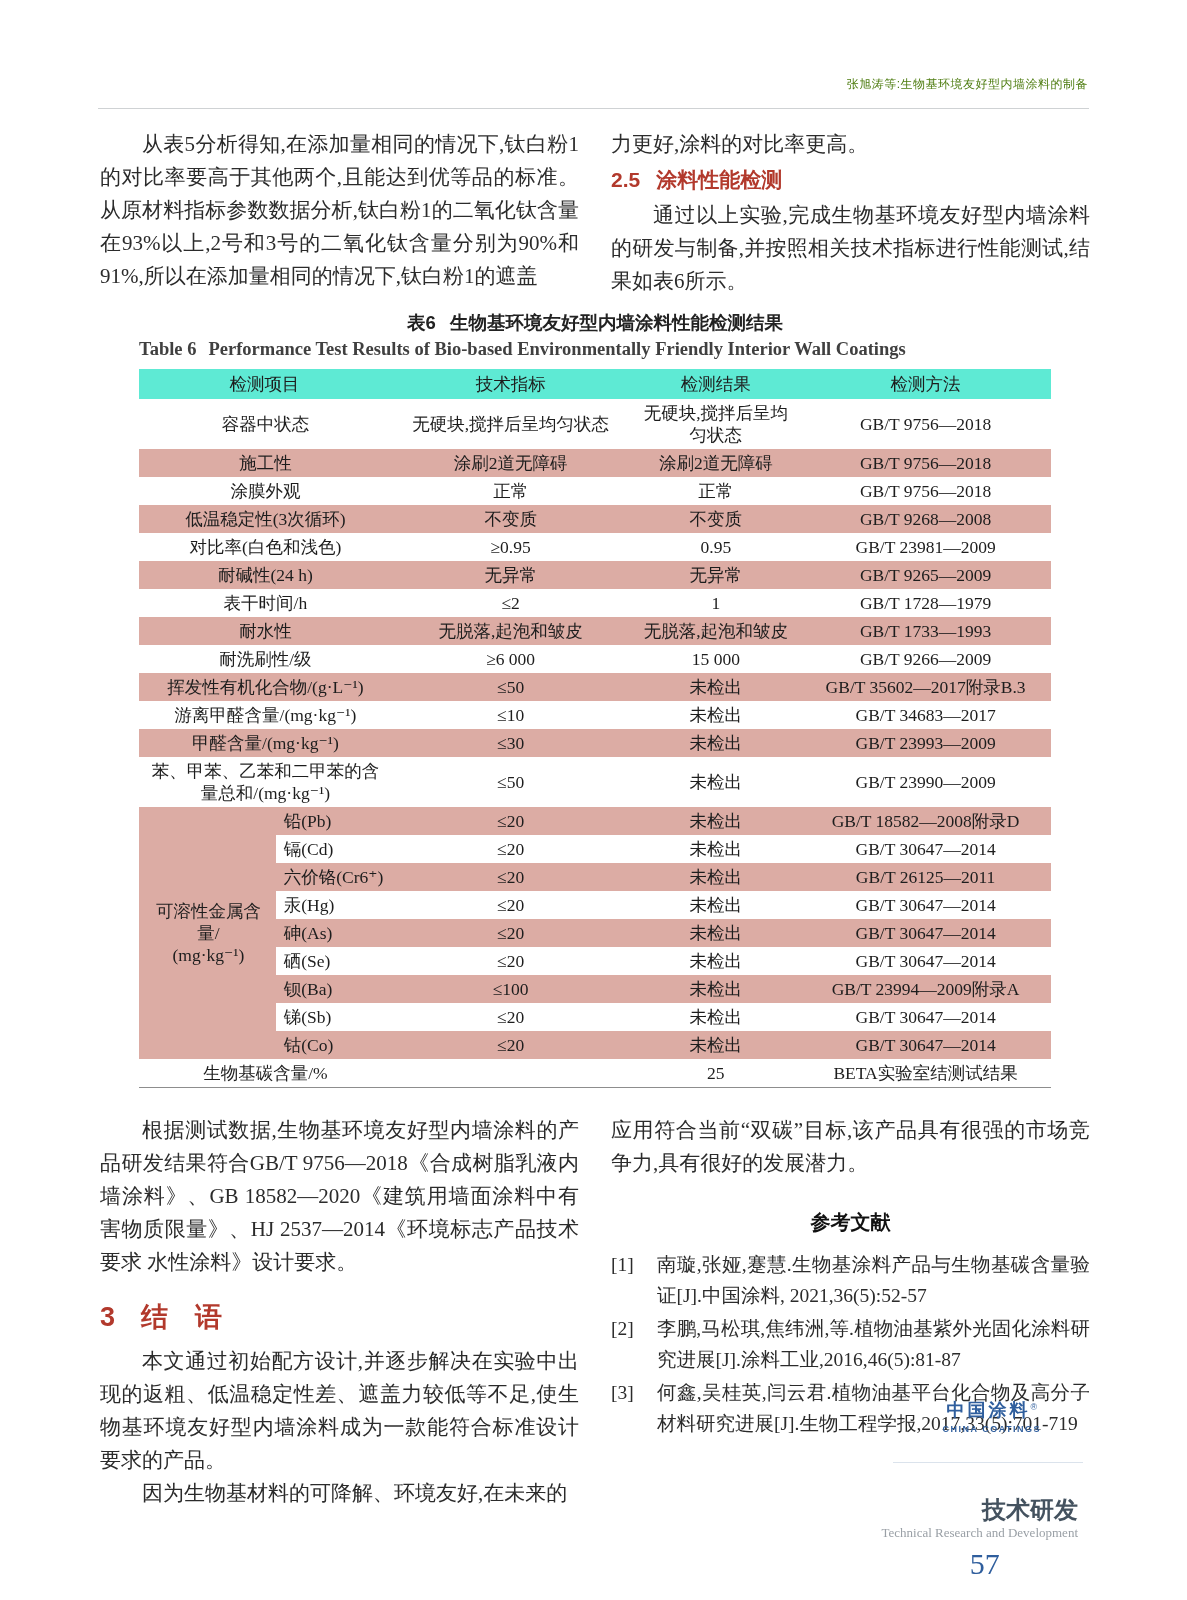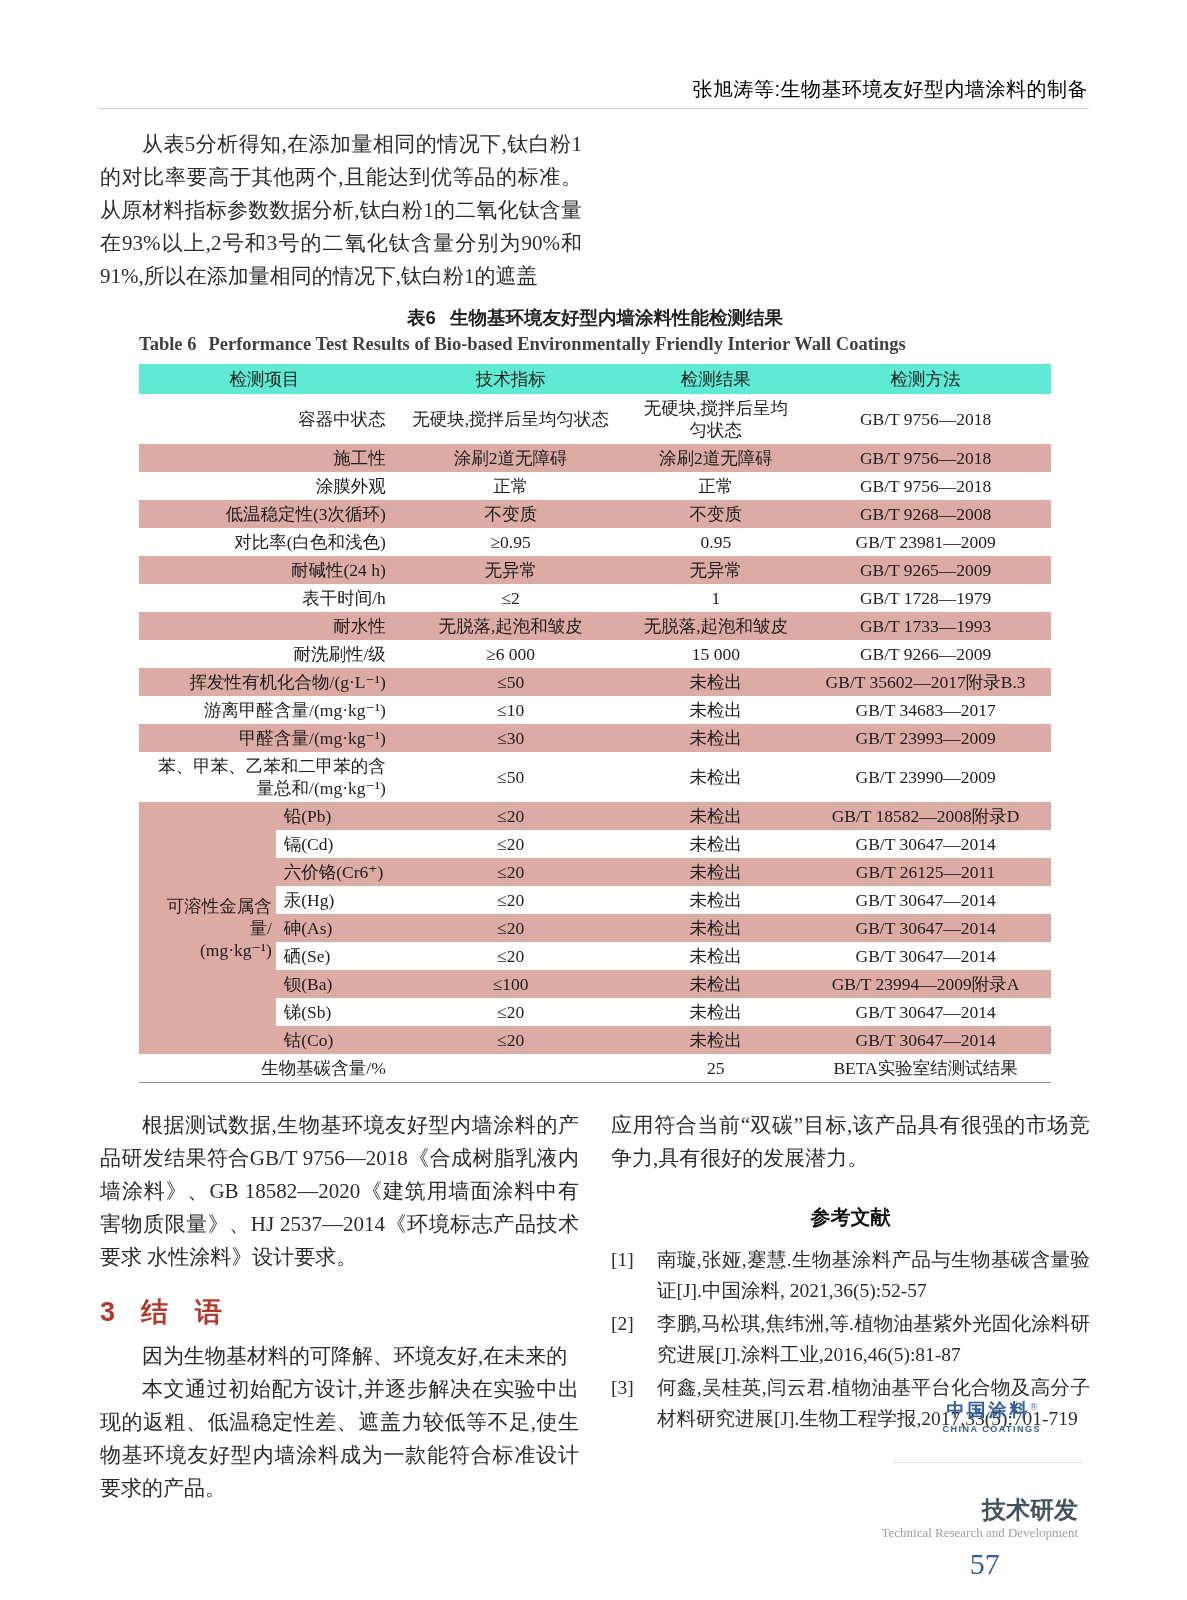--- a/index.html
+++ b/index.html
@@ -9,21 +9,21 @@
     margin:0 auto;
     background:#ffffff;
     font-family:"Liberation Serif","DejaVu Serif",serif;
     color:#2b2b2b;
     overflow:hidden;
   }
   
   .running-head{
     position:absolute;top:76px;right:99px;
     font-family:"Liberation Sans","DejaVu Sans",sans-serif;
-    font-size:20px;color:#000000;letter-spacing:0.5px;
+    font-size:12px;color:#4d7c0f;letter-spacing:0.5px;
   }
   .head-rule{
     position:absolute;top:108px;left:98px;width:991px;
     border-top:1.5px solid #cfd2d4;
   }
   
   .content{position:absolute;left:100px;top:128px;width:990px;}
   .two-col{display:flex;gap:32px;}
   .col{width:482px;font-size:21px;line-height:33px;text-align:justify;}
   p{margin:0;}
@@ -51,21 +51,21 @@
     font-size:17.5px;line-height:22px;color:#1d1d1d;
     border-bottom:1.5px solid #8d8d8d;
   }
   table.perf th{
     background:#5eead4;font-weight:normal;text-align:center;
     padding:4px 4px;height:22px;
   }
   table.perf td{padding:3px 4px;height:22px;vertical-align:middle;}
   tr.shade td{background:#dcaca4;}
   td.always-pink{background:#dcaca4 !important;}
-  .c-item{text-align:right;padding-left:6px !important;margin-left:19px;}
+  .c-item{text-align:center;padding-left:6px !important;margin-left:19px;}
   .c-name{text-align:left;padding-left:8px !important;}
   .c-center{text-align:center;}
   
   .bottom{margin-top:26px;}
   .h3-head{
     font-family:"Liberation Sans","DejaVu Sans",sans-serif;
     font-weight:bold;color:#b2392c;font-size:27px;
     margin:20px 0 10px 0;line-height:36px;
   }
   .h3-head .num{margin-right:26px;}
@@ -115,20 +115,27 @@
 <div class="page">
 
   <div class="running-head">张旭涛等:生物基环境友好型内墙涂料的制备</div>
   <div class="head-rule"></div>
 
   <div class="content">
 
     <div class="two-col">
       <div class="col">
         <p class="indent">从表5分析得知,在添加量相同的情况下,钛白粉1的对比率要高于其他两个,且能达到优等品的标准。从原材料指标参数数据分析,钛白粉1的二氧化钛含量在93%以上,2号和3号的二氧化钛含量分别为90%和91%,所以在添加量相同的情况下,钛白粉1的遮盖</p>
+      </div>
+      <div class="col">
+        <p>力更好,涂料的对比率更高。</p>
+        <div class="sec-head">
+          <span class="num">2.5</span><span>涂料性能检测</span>
+        </div>
+        <p class="indent">通过以上实验,完成生物基环境友好型内墙涂料的研发与制备,并按照相关技术指标进行性能测试,结果如表6所示。</p>
       </div>
     </div>
 
     <div class="table-wrap">
       <div class="cap-zh">
         <span class="cap-label">表6</span><span>生物基环境友好型内墙涂料性能检测结果</span>
       </div>
       <div class="cap-en">
         <span class="cap-label">Table 6</span><span>Performance Test Results of Bio-based Environmentally Friendly Interior Wall Coatings</span>
       </div>
@@ -291,22 +298,22 @@
           </tbody>
       </table>
     </div>
 
     <div class="two-col bottom">
       <div class="col">
         <p class="indent">根据测试数据,生物基环境友好型内墙涂料的产品研发结果符合GB/T 9756—2018《合成树脂乳液内墙涂料》、GB 18582—2020《建筑用墙面涂料中有害物质限量》、HJ 2537—2014《环境标志产品技术要求 水性涂料》设计要求。</p>
         <div class="h3-head">
           <span class="num">3</span><span>结　语</span>
         </div>
+        <p class="indent">本文通过初始配方设计,并逐步解决在实验中出现的返粗、低温稳定性差、遮盖力较低等不足,使生物基环境友好型内墙涂料成为一款能符合标准设计要求的产品。</p>
         <p class="indent">因为生物基材料的可降解、环境友好,在未来的</p>
-        <p class="indent">本文通过初始配方设计,并逐步解决在实验中出现的返粗、低温稳定性差、遮盖力较低等不足,使生物基环境友好型内墙涂料成为一款能符合标准设计要求的产品。</p>
       </div>
       <div class="col">
         <p>应用符合当前“双碳”目标,该产品具有很强的市场竞争力,具有很好的发展潜力。</p>
         <div class="refs-head">参考文献</div>
         <div id="refs-list">
             <div class="ref-item"><span class="ref-label">[1]</span>南璇,张娅,蹇慧.生物基涂料产品与生物基碳含量验证[J].中国涂料, 2021,36(5):52-57</div>
             <div class="ref-item"><span class="ref-label">[2]</span>李鹏,马松琪,焦纬洲,等.植物油基紫外光固化涂料研究进展[J].涂料工业,2016,46(5):81-87</div>
             <div class="ref-item"><span class="ref-label">[3]</span>何鑫,吴桂英,闫云君.植物油基平台化合物及高分子材料研究进展[J].生物工程学报,2017,33(5):701-719</div>
           </div>
       </div>

